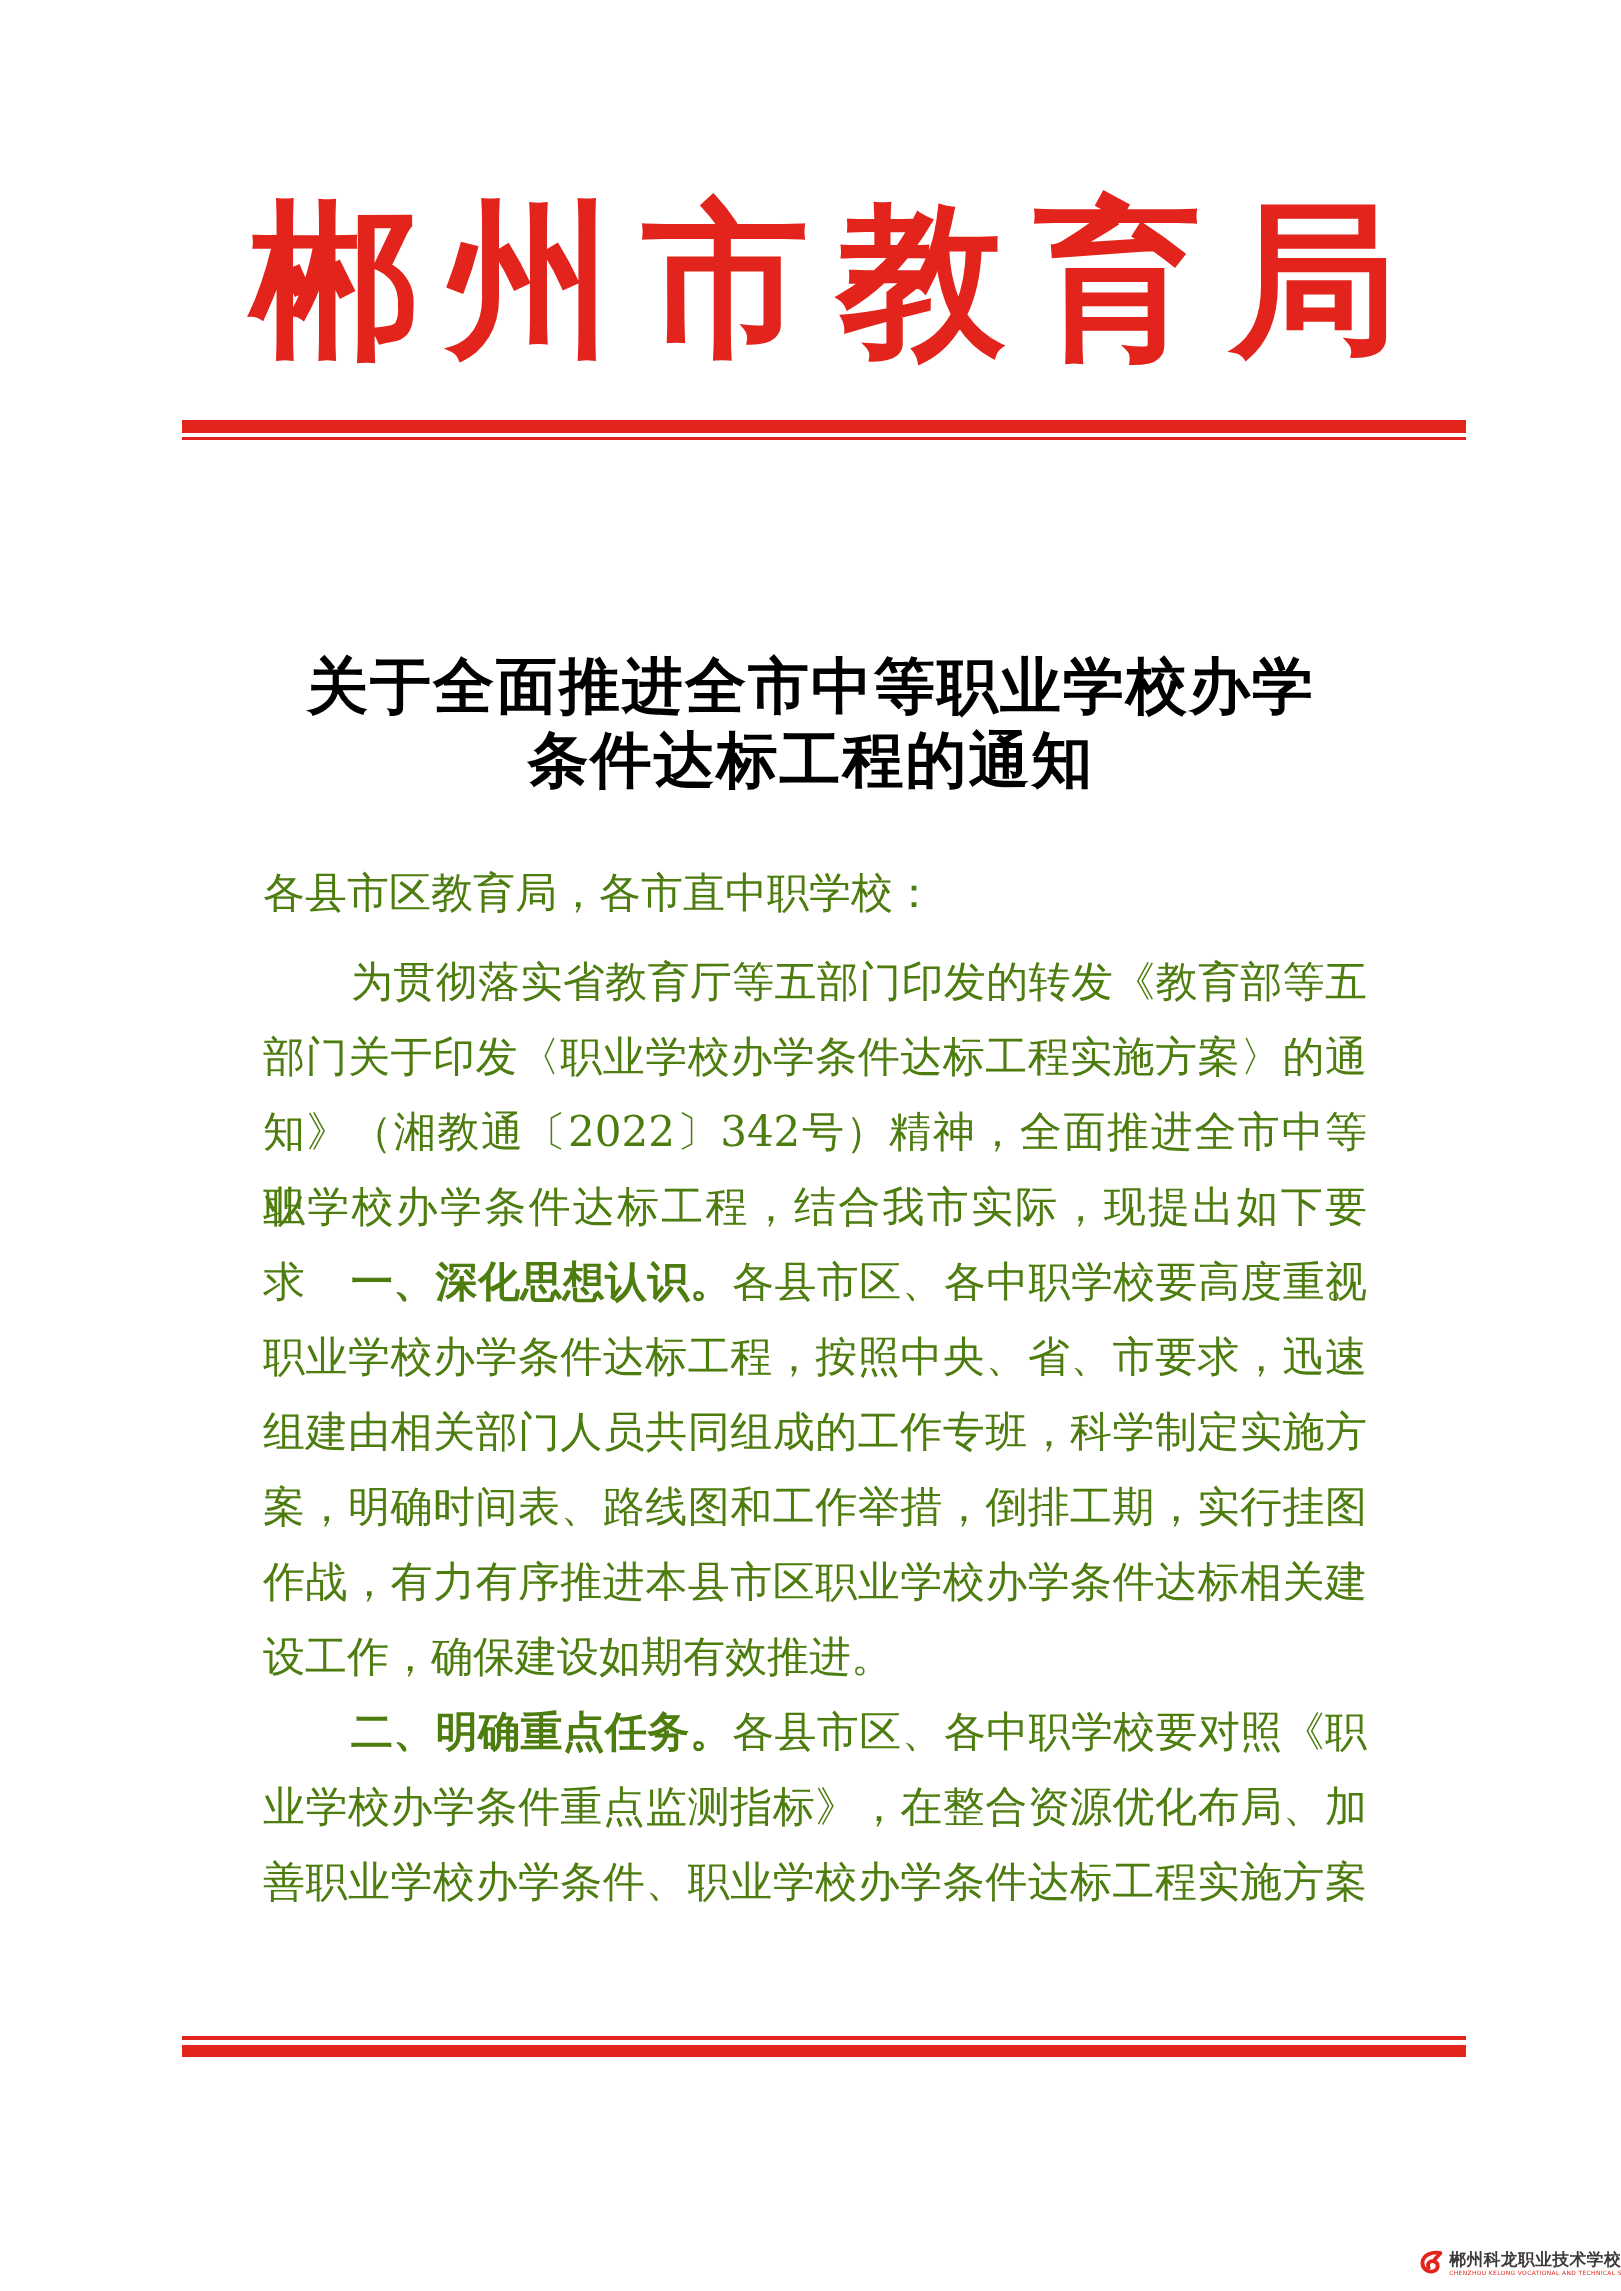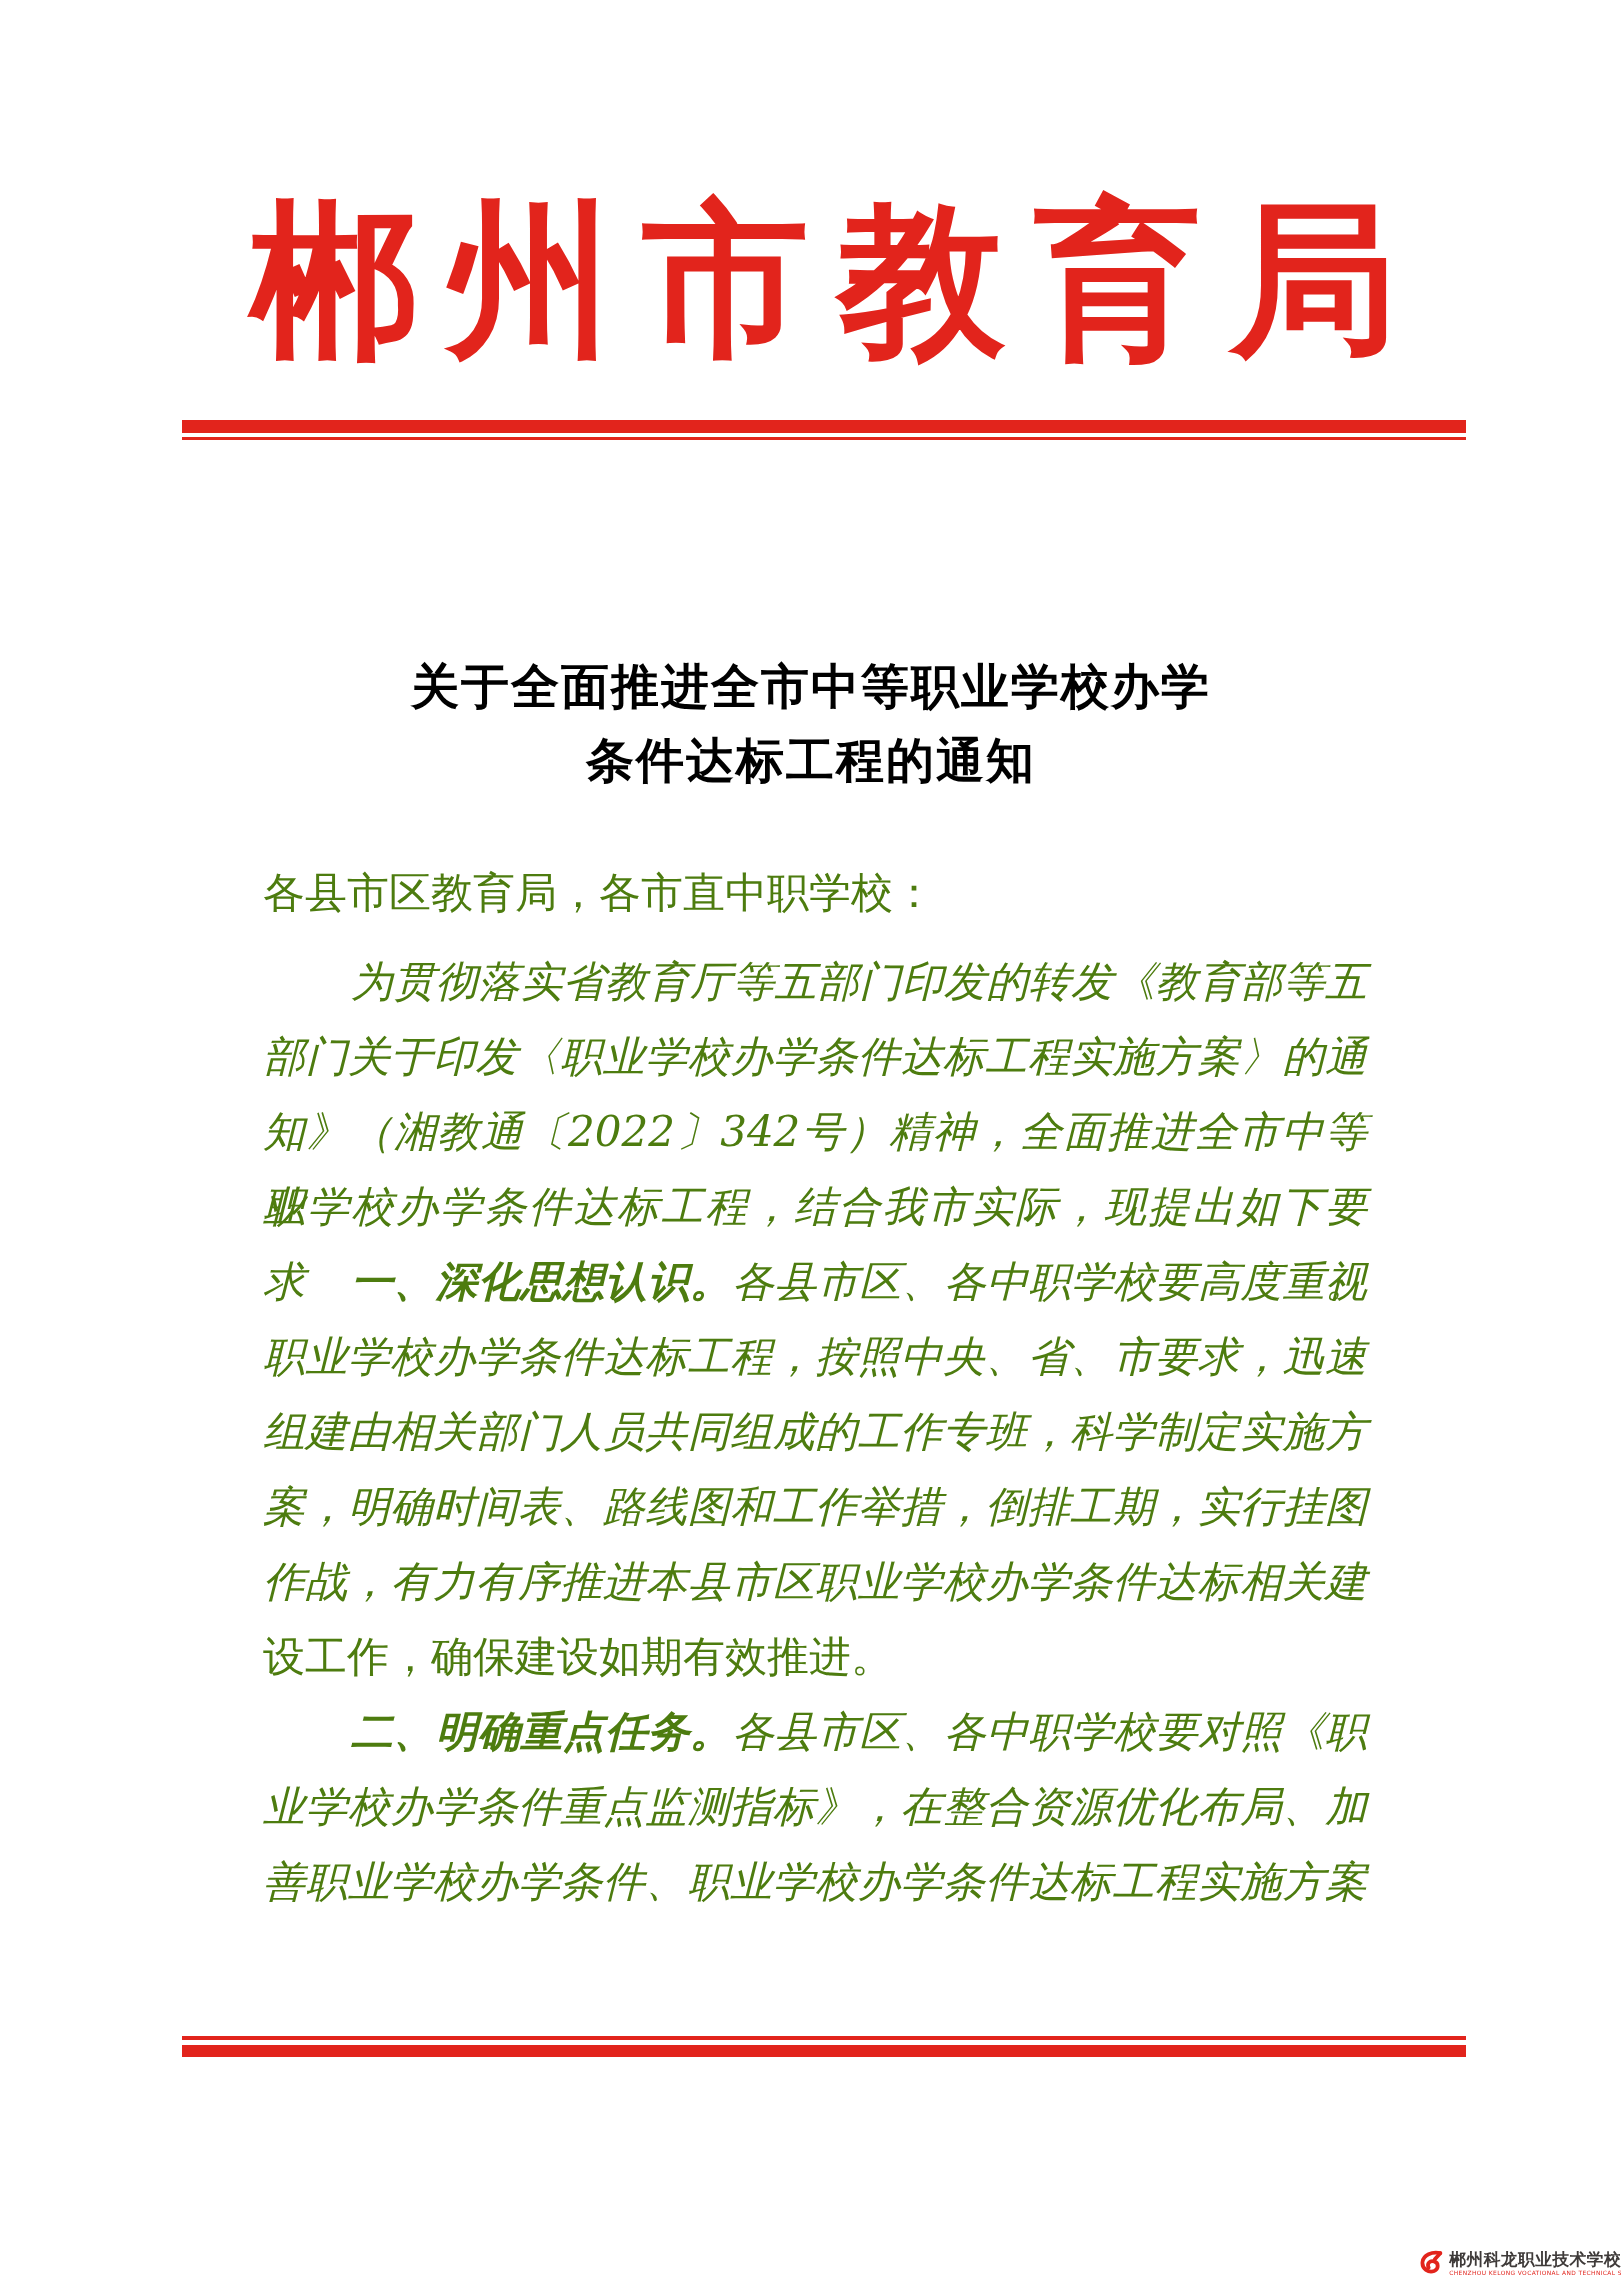--- a/index.html
+++ b/index.html
@@ -37,33 +37,33 @@
   .doc-number {
     position:absolute; left:963px; top:518px;
     font-size:44px; line-height:1.2; letter-spacing:2px;
     color:#141414; white-space:nowrap;
   }
 
   
   .title-block {
     position:absolute; left:259px; top:649px; width:1104px;
     text-align:center; color:#000;
-    font-size:48px; line-height:74px; font-weight:bold;
+    font-size:61px; line-height:74px; font-weight:bold;
     letter-spacing:2px;
   }
 
   
   .body-block {
     position:absolute; left:263px; top:855px; width:1104px;
     font-size:42px; line-height:75px; color:#4d7c0f;
   }
   .salutation { text-align:left; }
   .body-lines { margin-top:13.7px; }
   .body-line  { height:75px; }
-  .body-line.justify { text-align:justify; text-align-last:justify;font-style:italic; }
+  .body-line.justify { text-align:justify; text-align-last:justify; }
   .body-line.indent  { text-indent:88px; }
   .seg {}
   .bold-seg {
     font-weight:bold;
     font-family:"DejaVu Sans","Liberation Sans",sans-serif;
   }
 
   
   .footer-logo {
     position:absolute; left:1417px; top:2250px;

